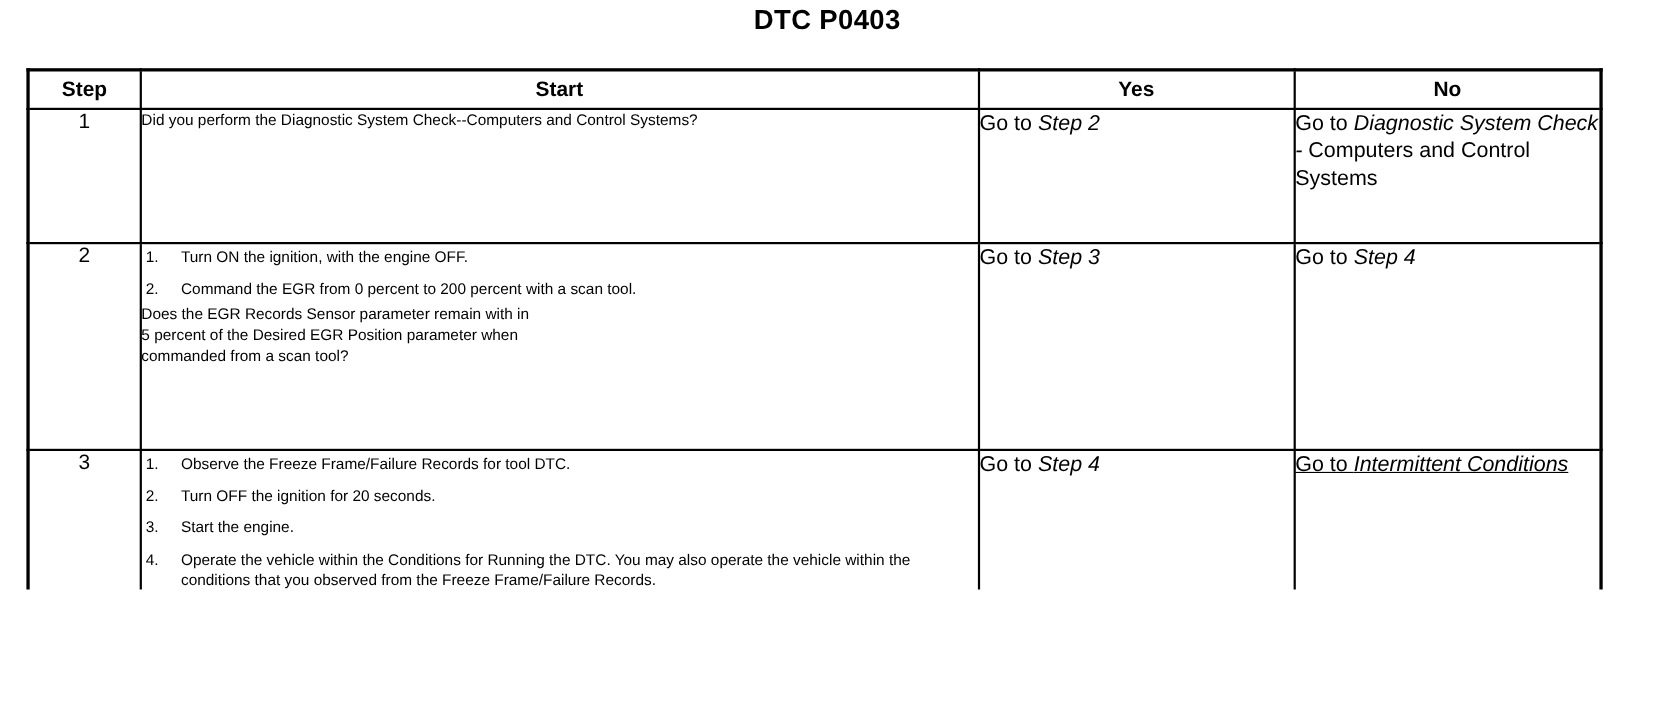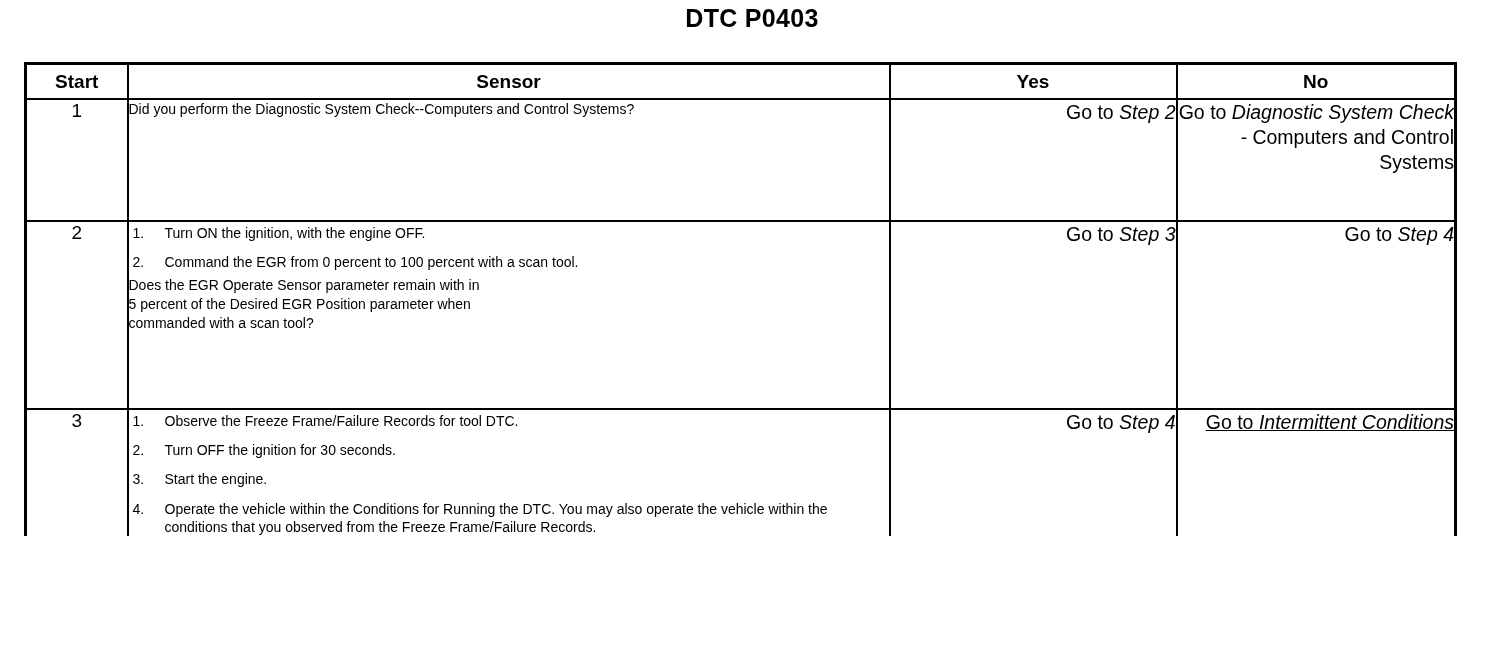--- a/index.html
+++ b/index.html
@@ -71,21 +71,21 @@
     text-align: center;
     vertical-align: middle;
     font-size: 19px;
   }
   .cell-action {
     padding: 8px 10px 8px 12px;
     font-size: 14px;
     line-height: 1.33;
   }
   .cell-ans {
-    text-align: right;
+    text-align: left;
     font-size: 19.5px;
     line-height: 1.28;
     padding: 8px 10px;
   }
   .ans-bottom { vertical-align: bottom; padding-bottom: 12px; }
   .ans-top    { vertical-align: top; margin-left: 36px; }
   .ans-middle { vertical-align: middle; text-decoration: underline; }
 
   .row1 .cell-action { height: 120px; }
   .row2 .cell-action { height: 186px; }
@@ -129,22 +129,22 @@
   <table class="dtc-table">
     <colgroup>
       <col class="c-step">
       <col class="c-action">
       <col class="c-yes">
       <col class="c-no">
     </colgroup>
     <tbody>
 
       <tr class="hdr">
+        <td>Step</td>
         <td>Start</td>
-        <td>Sensor</td>
         <td>Yes</td>
         <td>No</td>
       </tr>
 
       <tr class="row1">
         <td class="cell-step">1</td>
 
         <td class="cell-action">
           <p class="qline">Did you perform the Diagnostic System Check--Computers and Control Systems?</p>
         </td>
@@ -162,26 +162,26 @@
         <td class="cell-step">2</td>
 
         <td class="cell-action">
           <ol class="steps">
             <li>
               <span class="num">1.</span>
               <span>Turn ON the ignition, with the engine OFF.</span>
             </li>
             <li>
               <span class="num">2.</span>
-              <span>Command the EGR from 0 percent to 100 percent with a scan tool.</span>
+              <span>Command the EGR from 0 percent to 200 percent with a scan tool.</span>
             </li>
           </ol>
-          <p class="qline q-tight">Does the EGR Operate Sensor parameter remain with in</p>
+          <p class="qline q-tight">Does the EGR Records Sensor parameter remain with in</p>
           <p class="qline q-tight">5 percent of the Desired EGR Position parameter when</p>
-          <p class="qline q-tight">commanded with a scan tool?</p>
+          <p class="qline q-tight">commanded from a scan tool?</p>
         </td>
 
         <td class="cell-ans ans-bottom">
           <span>Go to </span><em>Step 3</em><span></span>
         </td>
 
         <td class="cell-ans ans-bottom">
           <span>Go to </span><em>Step 4</em><span></span>
         </td>
       </tr>
@@ -190,21 +190,21 @@
         <td class="cell-step">3</td>
 
         <td class="cell-action">
           <ol class="steps">
             <li>
               <span class="num">1.</span>
               <span>Observe the Freeze Frame/Failure Records for tool DTC.</span>
             </li>
             <li>
               <span class="num">2.</span>
-              <span>Turn OFF the ignition for 30 seconds.</span>
+              <span>Turn OFF the ignition for 20 seconds.</span>
             </li>
             <li>
               <span class="num">3.</span>
               <span>Start the engine.</span>
             </li>
             <li>
               <span class="num">4.</span>
               <span>Operate the vehicle within the Conditions for Running the DTC. You may also operate the vehicle within the conditions that you observed from the Freeze Frame/Failure Records.</span>
             </li>
           </ol>

